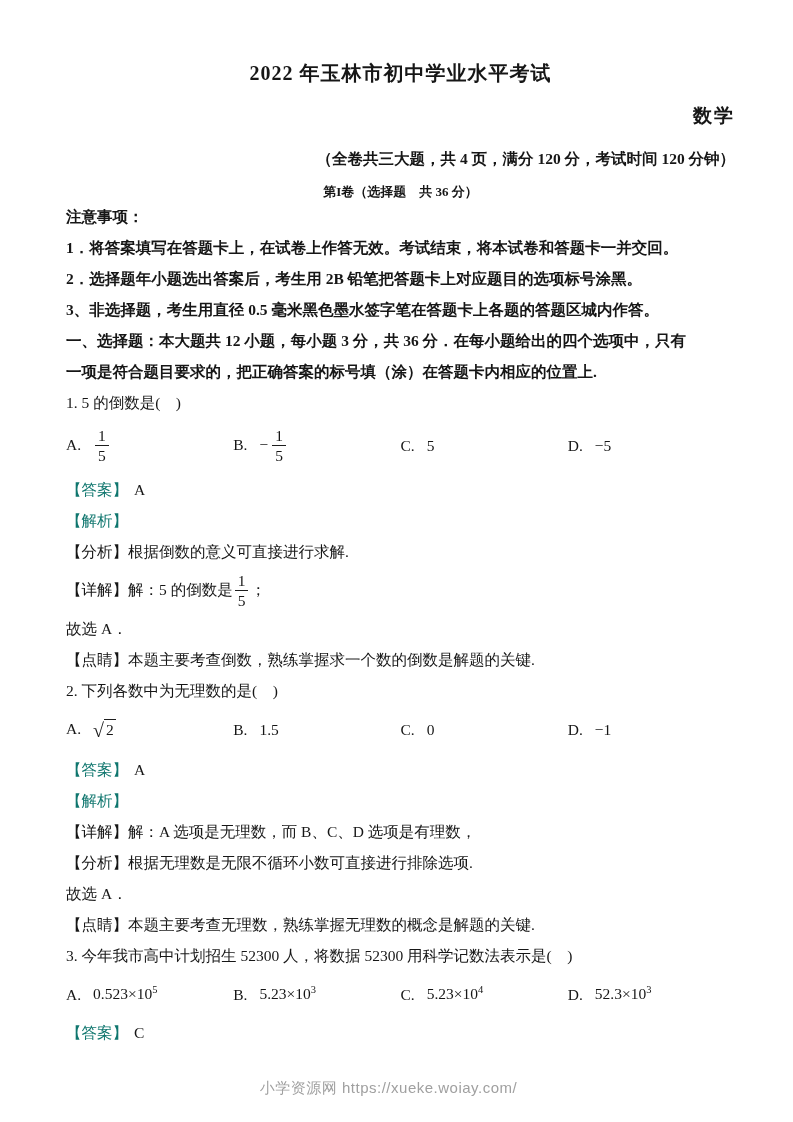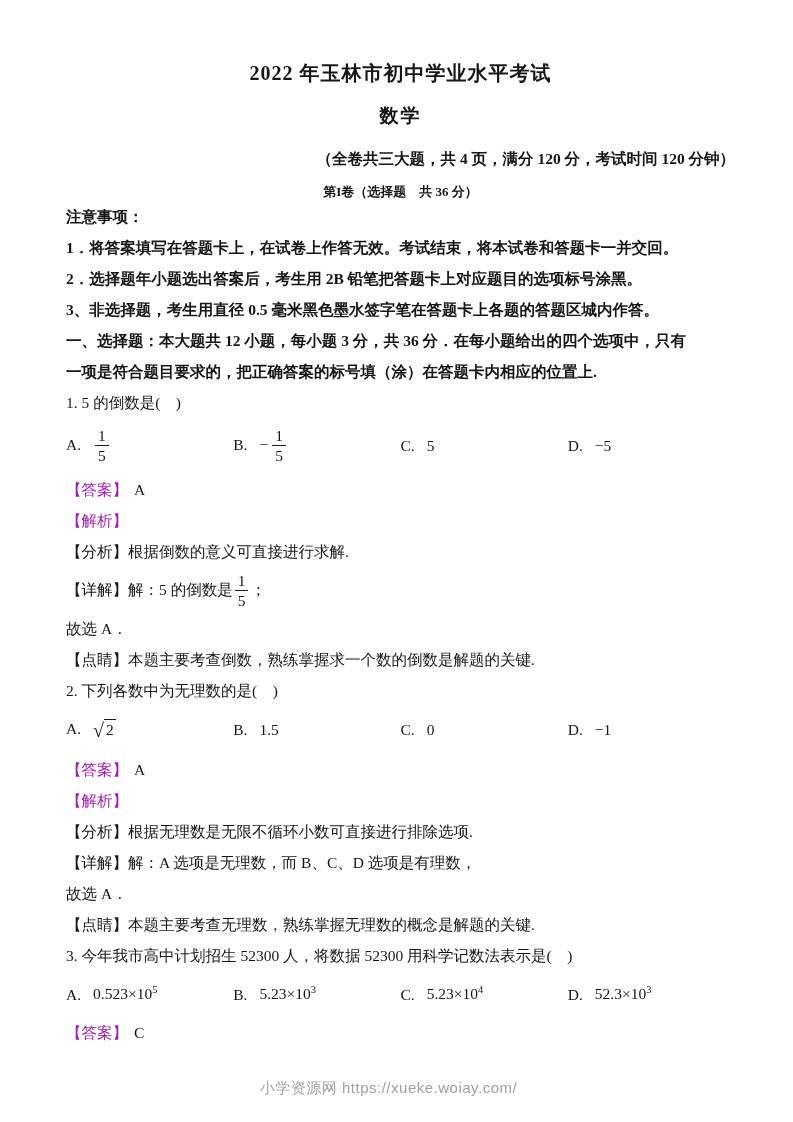--- a/index.html
+++ b/index.html
@@ -7,21 +7,21 @@
     position:relative;
     width:793px;height:1122px;
     box-sizing:border-box;
     background:#ffffff;
     padding:60px 58px 12px 66px;
     font-family:"Liberation Serif","DejaVu Serif",serif;
     color:#161616;
     overflow:hidden;
   }
   .title{font-size:20px;font-weight:bold;text-align:center;letter-spacing:1px;}
-  .subject{font-size:19px;font-weight:bold;text-align:center;margin-top:16px;letter-spacing:2px;}
+  .subject{font-size:19px;font-weight:bold;text-align:right;margin-top:16px;letter-spacing:2px;}
   .info{font-size:15.5px;font-weight:bold;text-align:right;margin-top:20px;}
   .section{font-size:13px;font-weight:bold;text-align:center;margin-top:13px;}
   p{margin:0;font-size:15.5px;line-height:31px;}
   .bold{font-weight:bold;}
   .opts{
     display:grid;
     grid-template-columns:repeat(4,1fr);
     align-items:center;
     min-height:34px;
     margin:2px 0;
@@ -33,21 +33,21 @@
     display:inline-flex;flex-direction:column;align-items:center;
     vertical-align:middle;line-height:17px;margin:0 2px;position:relative;top:-1px;
   }
   .frac .num{border-bottom:1px solid #1d1d1d;padding:0 3px 1px;}
   .frac .den{padding-top:1px;}
   .neg{margin-right:2px;}
   .sqrt{display:inline-flex;align-items:flex-start;vertical-align:middle;}
   .sqrt .sign{font-size:20px;line-height:1.1;}
   .sqrt .rad{border-top:1.5px solid #1d1d1d;font-size:15.5px;line-height:1.25;padding:0 2px;}
   sup{font-size:10.5px;}
-  .marker-blue{color:#a21caf;}
+  .marker-blue{color:#0f766e;}
   .ansval{margin-left:6px;}
   .footer{
     position:absolute;left:0;right:16px;bottom:24px;
     text-align:center;
     font-family:"Liberation Sans","DejaVu Sans",sans-serif;
     color:#a0a0a0;font-size:15px;letter-spacing:0.5px;
   }
 </style>
 </head>
 <body>
@@ -129,24 +129,24 @@
         <span class="letter">D.</span><span>−1</span>
       </div>
     </div>
     <p>
       <span class="marker-blue">【答案】</span><span class="ansval">A</span>
     </p>
     <p>
       <span class="marker-blue">【解析】</span>
     </p>
     <p>
-      <span>【分析】</span><span>根据无理数是无限不循环小数可直接进行排除选项.</span>
+      <span>【详解】</span><span>解：A 选项是无理数，而 B、C、D 选项是有理数，</span>
     </p>
     <p>
-      <span>【详解】</span><span>解：A 选项是无理数，而 B、C、D 选项是有理数，</span>
+      <span>【分析】</span><span>根据无理数是无限不循环小数可直接进行排除选项.</span>
     </p>
     <p>故选 A．</p>
     <p>
       <span>【点睛】</span><span>本题主要考查无理数，熟练掌握无理数的概念是解题的关键.</span>
     </p>
   </div>
 
   <div>
     <p>3. 今年我市高中计划招生 52300 人，将数据 52300 用科学记数法表示是(　)</p>
     <div class="opts" style="min-height:42px;">

